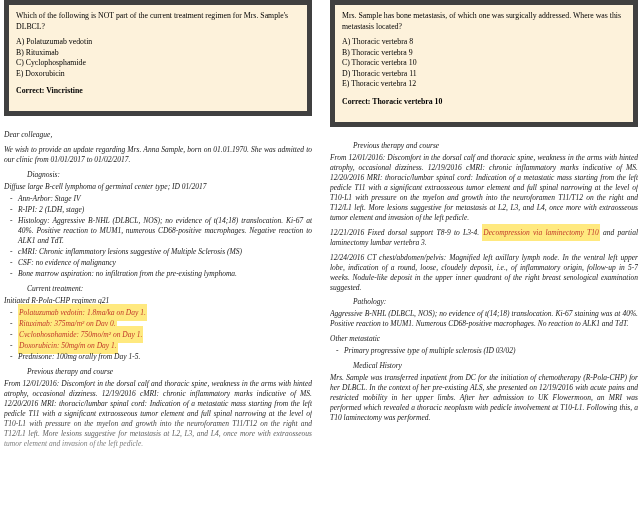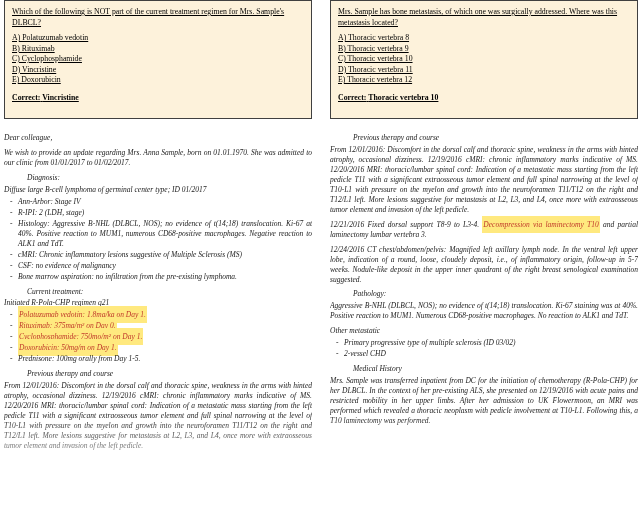--- a/index.html
+++ b/index.html
@@ -19,27 +19,26 @@
     position: absolute;
     top: 0;
     width: 308px;
     height: 531px;
   }
   .col-left { left: 4px; }
   .col-right { left: 330px; }
 
   
   .qcard {
-    border: 1px solid #404040;
+    border: 5px solid #404040;
     background: #fdf2db;
     padding: 6px 7px 7px 7px;
     font-size: 7.8px;
     line-height: 1.35;
     color: #000;
-    text-decoration: underline;
   }
   .qcard .stem { margin: 0 0 5px 0; }
   .qcard .opt { margin: 0; white-space: nowrap; }
   .qcard .correct {
     margin-top: 7px;
     font-weight: bold;
   }
 
   
   .doc {
@@ -114,21 +113,20 @@
 
 <div class="page">
 
   <div class="col col-left">
 
     <div class="qcard">
       <p class="stem">Which of the following is NOT part of the current treatment regimen for Mrs. Sample's DLBCL?</p>
       <p class="opt">A) Polatuzumab vedotin</p>
       <p class="opt">B) Rituximab</p>
       <p class="opt">C) Cyclophosphamide</p>
-      <p class="opt">D) Vincristine</p>
       <p class="opt">E) Doxorubicin</p>
       <p class="correct">
         <span>Correct:</span>
         <span>Vincristine</span>
       </p>
     </div>
 
     <div class="clip-wrap">
       <div class="doc">
 
@@ -188,21 +186,20 @@
           <span>12/21/2016 Fixed dorsal support T8-9 to L3-4. </span><span class="hl hl-red">Decompression via laminectomy T10</span><span> and partial laminectomy lumbar vertebra 3.</span>
         </p>
         <p>12/24/2016 CT chest/abdomen/pelvis: Magnified left axillary lymph node. In the ventral left upper lobe, indication of a round, loose, cloudely deposit, i.e., of inflammatory origin, follow-up in 5-7 weeks. Nodule-like deposit in the upper inner quadrant of the right breast senological examination suggested.</p>
 
         <p class="h sec-title">Pathology:</p>
         <p>Aggressive B-NHL (DLBCL, NOS); no evidence of t(14;18) translocation. Ki-67 staining was at 40%. Positive reaction to MUM1. Numerous CD68-positive macrophages. No reaction to ALK1 and TdT.</p>
 
         <p class="h tight">Other metastatic</p>
         <ul class="plain">
           <li>Primary progressive type of multiple sclerosis (ID 03/02)</li>
-          <li>2-vessel CHD</li>
         </ul>
 
         <p class="h sec-title">Medical History</p>
         <p>Mrs. Sample was transferred inpatient from DC for the initiation of chemotherapy (R-Pola-CHP) for her DLBCL. In the context of her pre-existing ALS, she presented on 12/19/2016 with acute pains and restricted mobility in her upper limbs. After her admission to UK Flowermoon, an MRI was performed which revealed a thoracic neoplasm with pedicle involvement at T10-L1. Following this, a T10 laminectomy was performed.</p>
       </div>
       <div class="fade"></div>
       <div class="torn"></div>
     </div>
   </div>
 

